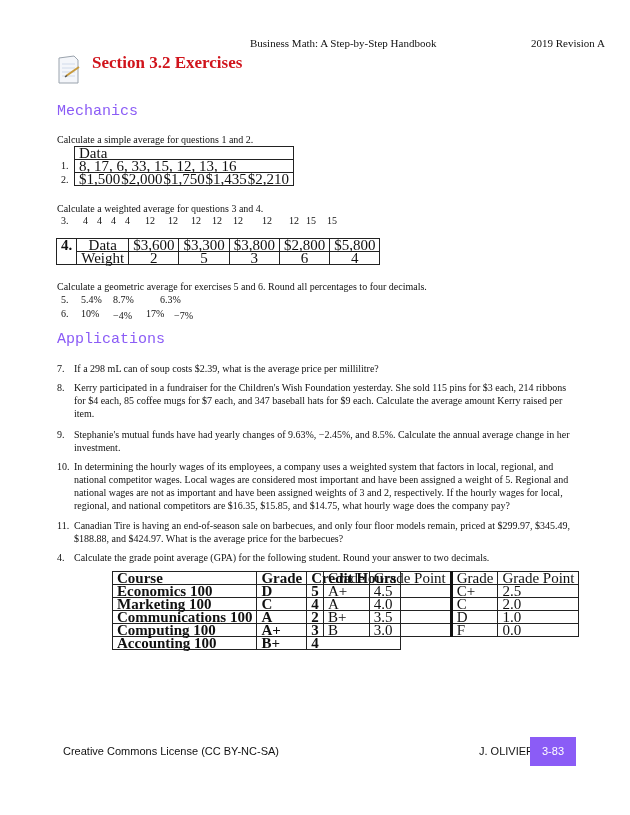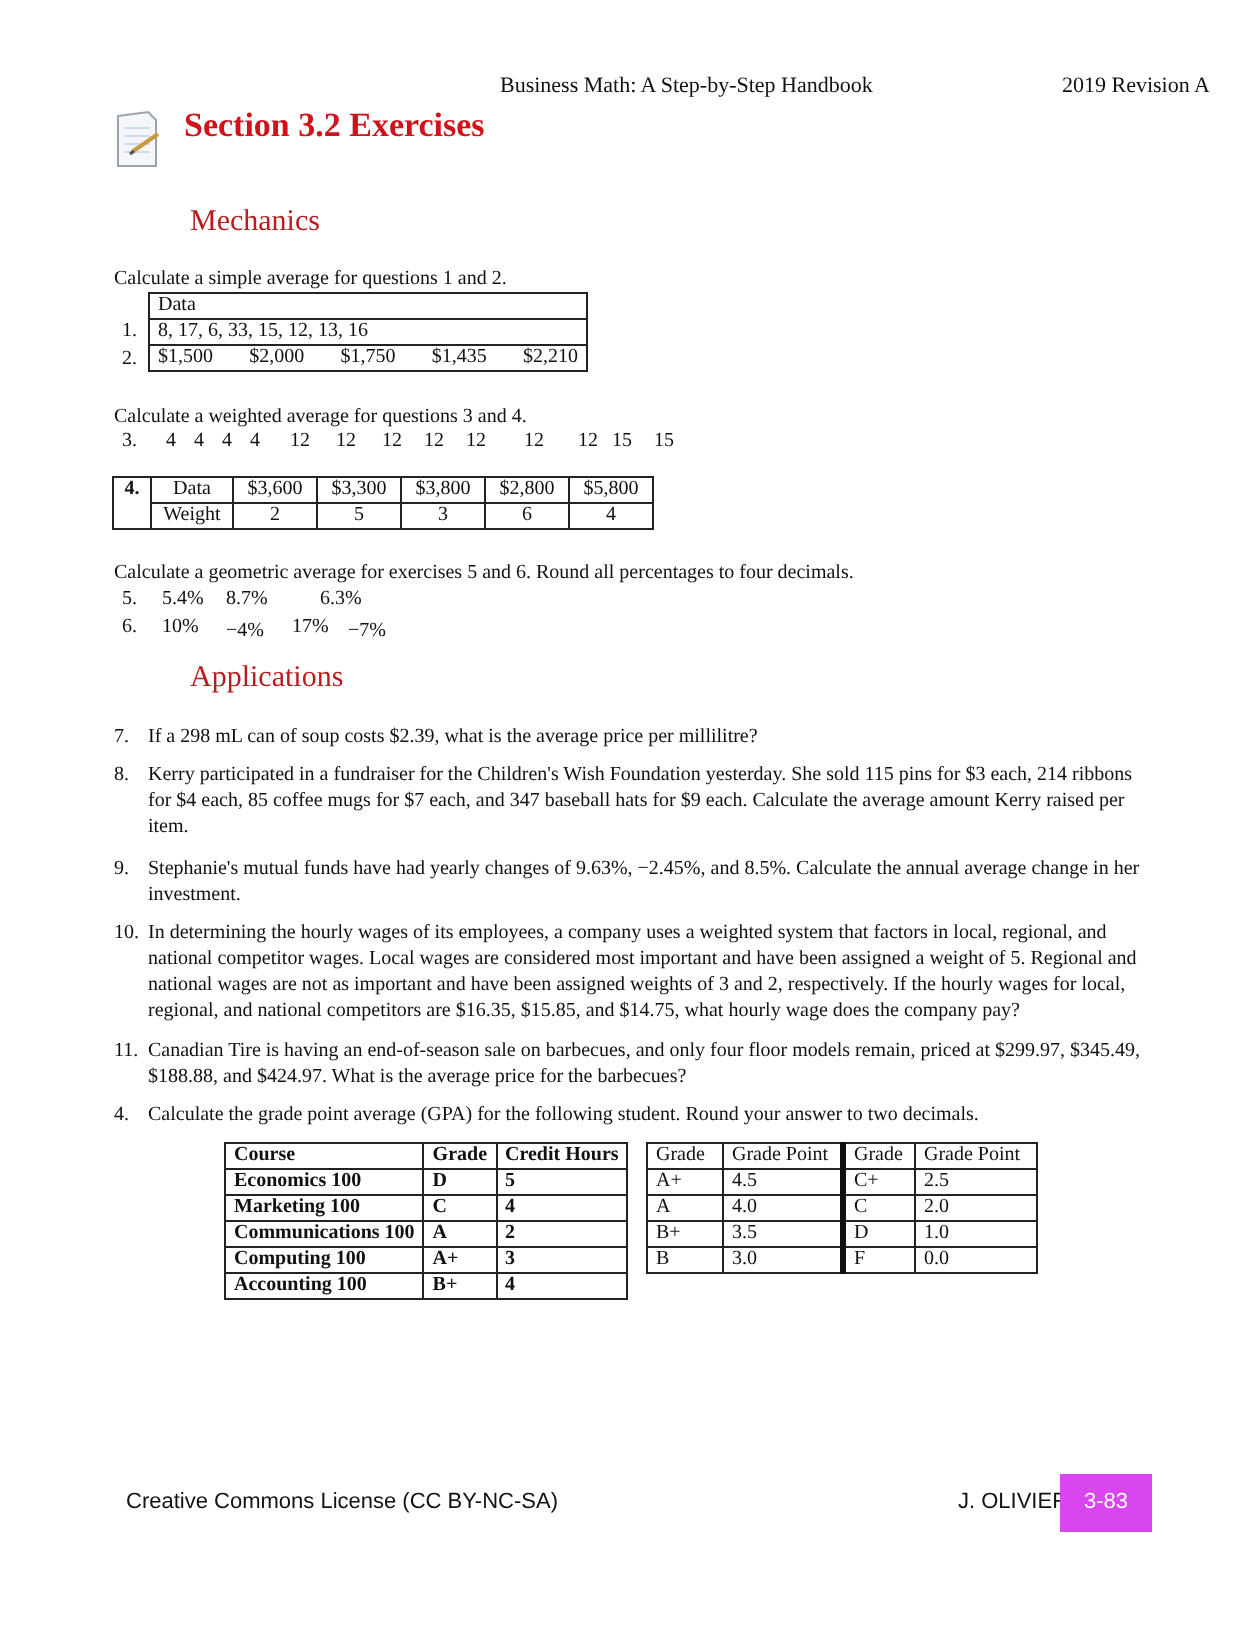--- a/index.html
+++ b/index.html
@@ -6,46 +6,46 @@
   html, body { width: 630px; height: 815px; background: #ffffff; overflow: hidden; }
   body { position: relative; font-family: "Liberation Serif", serif; color: #111; }
 
   .hdr { position: absolute; top: 37px; font-family: Liberation Serif, serif; font-size: 11px; color: #111; padding-left: 32px; }
   .hdr-title { left: 218px; }
   .hdr-rev { left: 499px; }
 
   .note-icon { position: absolute; left: 57px; top: 55px; width: 26px; height: 30px; }
   .section-title { position: absolute; left: 92px; top: 53px; font-family: "Liberation Serif", serif; font-weight: bold; font-size: 17px; color: #d0131b; }
 
-  .h2 { position: absolute; left: 57px; font-family: Liberation Serif, serif; font-size: 15px; color: #b91c1c; margin-left: 38px; }
+  .h2 { position: absolute; left: 57px; font-family: Liberation Mono, monospace; font-size: 15px; color: #8b5cf6; }
   .h2-mech { top: 103px; }
   .h2-app { top: 331px; }
 
   .txt { position: absolute; font-size: 10px; line-height: 13px; white-space: nowrap; }
 
-  table.grid { position: absolute; border-collapse: collapse; font-size: 10px; }
+  table.grid { position: absolute; border-collapse: collapse; font-size: 15px; }
   table.grid td { border: 1px solid #222; padding: 0 4px; height: 13px; line-height: 12px; white-space: nowrap; }
 
   .t1 { left: 74px; top: 146px; width: 220px; }
   .rownum { position: absolute; font-size: 10px; }
 
   .t4 { left: 56px; top: 238px; }
   .t4 td { text-align: center; }
 
   .q { position: absolute; left: 57px; width: 520px; font-size: 10px; line-height: 13px; }
   .q .num { position: absolute; left: 0; top: 0; }
   .q .body { margin-left: 17px; }
 
   .tcourse { left: 112px; top: 571px; width: 200px; font-weight: bold; }
   .tgrade { left: 323px; top: 571px; width: 196px; }
   .tgrade td.thick { border-right: 3px solid #111; }
 
   .footer-left { position: absolute; left: 63px; top: 745px; font-family: "Liberation Sans", sans-serif; font-size: 11px; }
   .footer-author { position: absolute; left: 479px; top: 745px; font-family: "Liberation Sans", sans-serif; font-size: 11px; }
-  .page-badge { position: absolute; left: 530px; top: 737px; width: 46px; height: 29px; background: #d946ef; color: #fff; font-family: "Liberation Sans", sans-serif; font-size: 11px; text-align: center; line-height: 29px; }
+  .page-badge { position: absolute; left: 530px; top: 737px; width: 46px; height: 29px; background: #8b5cf6; color: #fff; font-family: "Liberation Sans", sans-serif; font-size: 11px; text-align: center; line-height: 29px; }
 </style>
 </head>
 <body>
 
 <div class="hdr hdr-title">Business Math: A Step-by-Step Handbook</div>
 <div class="hdr hdr-rev">2019 Revision A</div>
 
 <svg class="note-icon" viewBox="0 0 26 30">
   <path d="M2 3 L17 1 L21 5 L21 28 L2 28 Z" fill="#f4f6fa" stroke="#9aa3ad" stroke-width="1"></path>
   <line x1="5" y1="9" x2="18" y2="9" stroke="#c8d4e6" stroke-width="0.8"></line>

